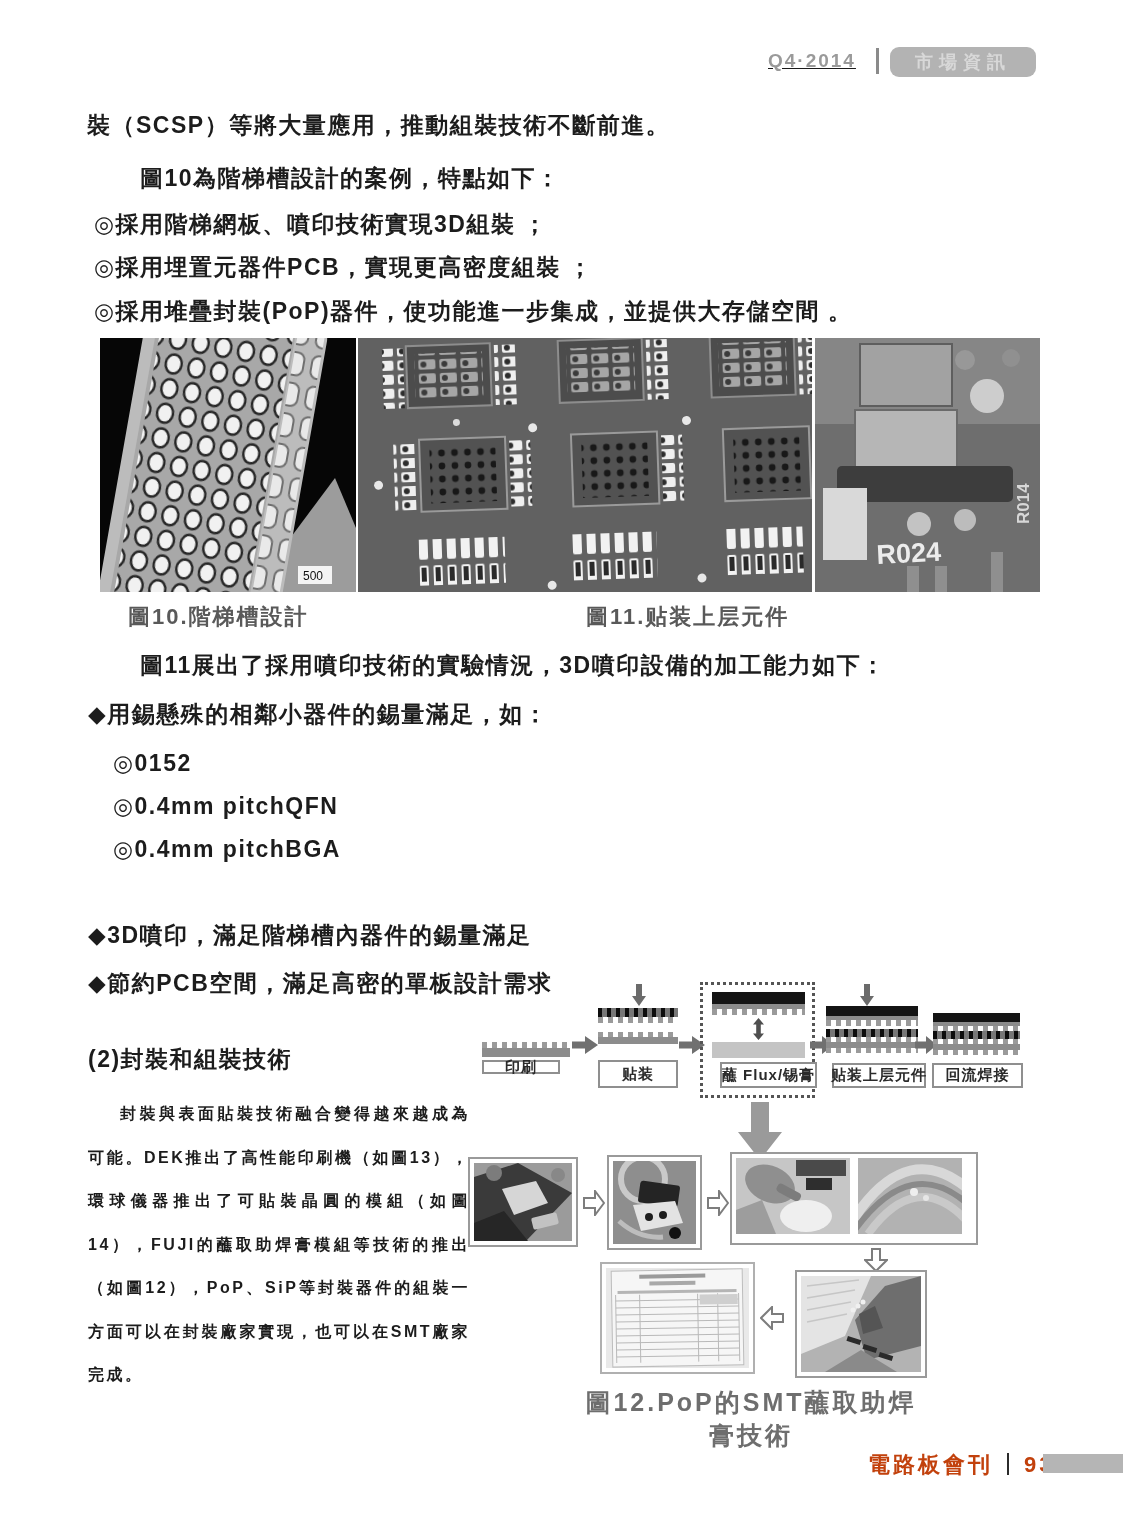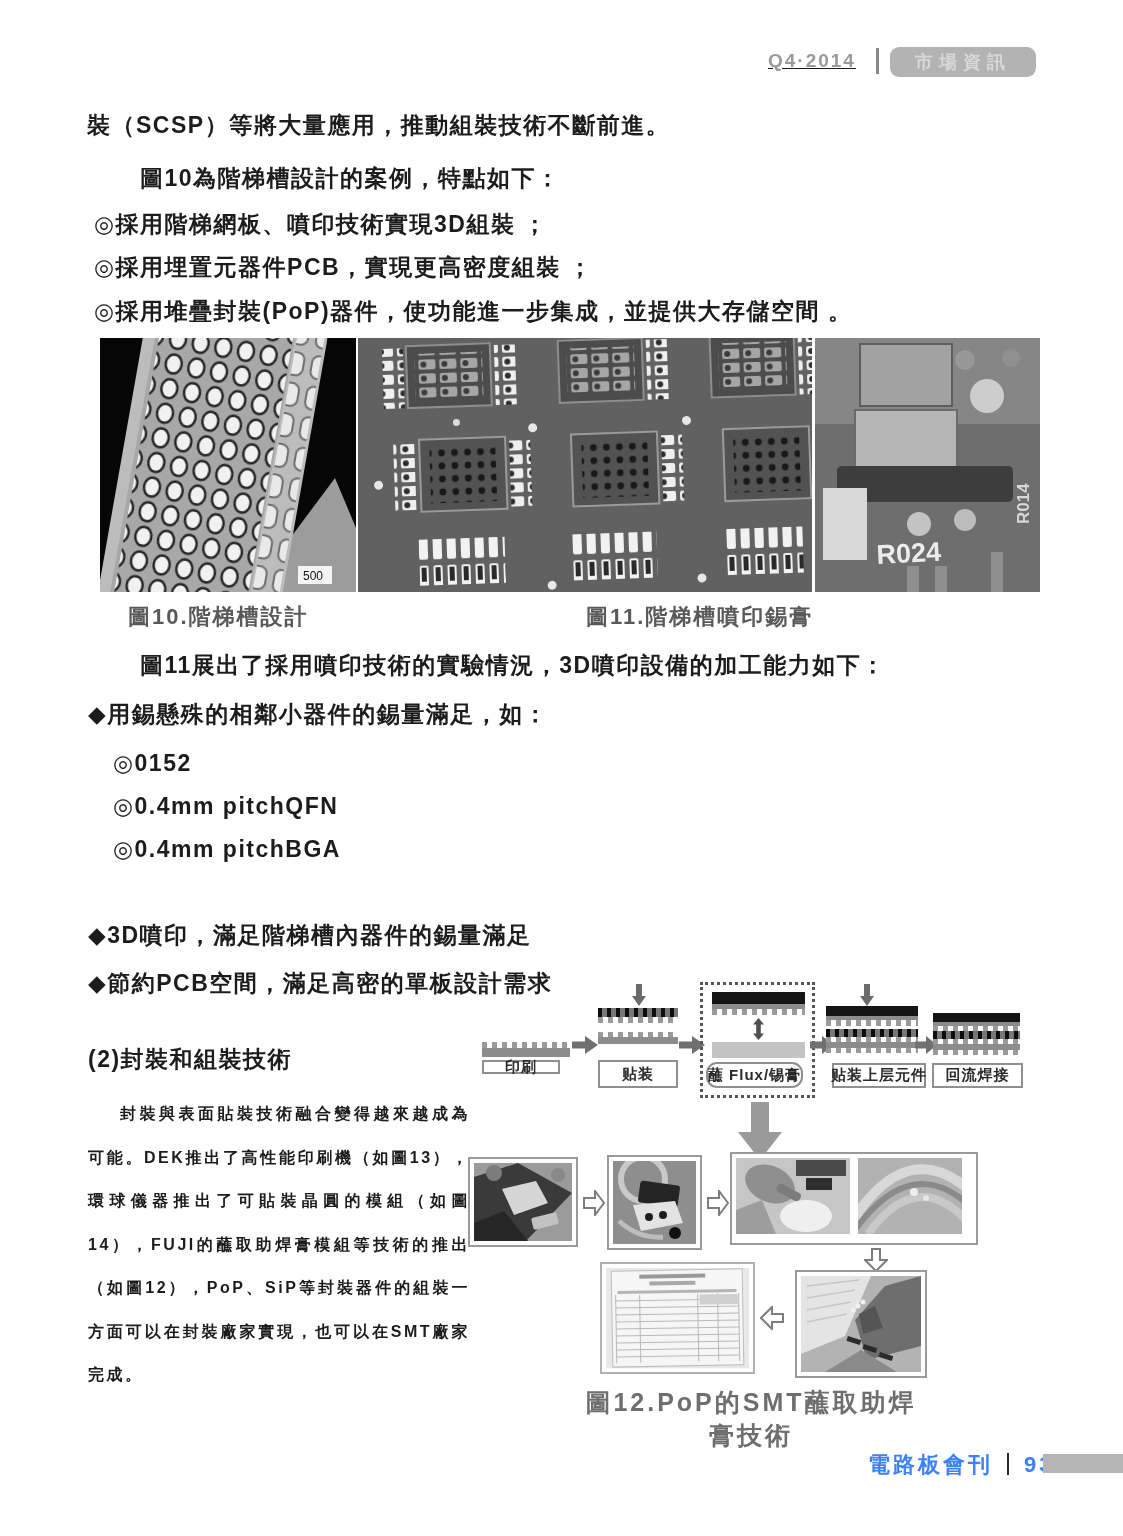--- a/index.html
+++ b/index.html
@@ -25,21 +25,21 @@
   .dashed-box{position:absolute;border:3px dotted #555;box-sizing:border-box;}
   .schem{position:absolute;display:flex;flex-direction:column;}
   .bar-black{background:#141414;}
   .bar-gray{background:#8c8c8c;}
   .bar-light{background:#c4c4c4;}
   .bumps{background:repeating-linear-gradient(90deg,#9a9a9a 0 5px,transparent 5px 10px);}
   .dots{background:repeating-linear-gradient(90deg,#0d0d0d 0 4px,#777 4px 9px);}
   .gap{background:transparent;}
   .cap12{font-size:25px;font-weight:bold;color:#6e6e6e;letter-spacing:3px;text-align:center;}
   
-  .footer-text{font-size:22px;font-weight:bold;color:#3b82f6;letter-spacing:3px;}
+  .footer-text{font-size:22px;font-weight:bold;color:#c2410c;letter-spacing:3px;}
   .footer-bar{background:#b5b5b5;}
   .ft-divider{display:inline-block;width:2px;height:22px;background:#2b2b2b;margin:0 10px;vertical-align:-3px;}
 </style>
 </head>
 <body>
 
 <div class="page">
 
   <div class="abs" style="left:768px;top:50px;text-decoration:underline;">
     <span class="issue nowrap">Q4·2014</span>
@@ -157,21 +157,21 @@
       <circle cx="150" cy="182" r="11" fill="#bcbcbc"></circle>
       <rect x="92" y="228" width="12" height="26" fill="#8f8f8f"></rect>
       <rect x="120" y="228" width="12" height="26" fill="#8f8f8f"></rect>
       <rect x="176" y="214" width="12" height="40" fill="#8f8f8f"></rect>
       <text x="62" y="226" font-size="27" font-weight="bold" font-family="Liberation Sans,sans-serif" fill="#ececec" transform="rotate(-3 62 226)">R024</text>
       <text x="214" y="186" font-size="17" font-weight="bold" font-family="Liberation Sans,sans-serif" fill="#d7d7d7" transform="rotate(-90 214 186)">R014</text>
     </svg>
   </div>
 
   <div class="abs caption nowrap" style="left:128px;top:602px;">圖10.階梯槽設計</div>
-  <div class="abs caption nowrap" style="left:586px;top:602px;">圖11.階梯槽噴印錫膏</div>
+  <div class="abs caption nowrap" style="left:586px;top:602px;">圖11.贴装上层元件</div>
 
   <div class="abs body-text nowrap" style="left:140px;top:650px;">圖11展出了採用噴印技術的實驗情況，3D噴印設備的加工能力如下：</div>
   <div class="abs body-text nowrap" style="left:88px;top:699px;">◆用錫懸殊的相鄰小器件的錫量滿足，如：</div>
   <div class="abs body-text nowrap" style="left:113px;top:750px;">◎0152</div>
   <div class="abs body-text nowrap" style="left:113px;top:793px;">◎0.4mm pitchQFN</div>
   <div class="abs body-text nowrap" style="left:113px;top:836px;">◎0.4mm pitchBGA</div>
   <div class="abs body-text nowrap" style="left:88px;top:920px;">◆3D噴印，滿足階梯槽內器件的錫量滿足</div>
   <div class="abs body-text nowrap" style="left:88px;top:968px;">◆節約PCB空間，滿足高密的單板設計需求</div>
 
   <div class="abs body-text nowrap" style="left:88px;top:1044px;">(2)封裝和組裝技術</div>
@@ -218,21 +218,21 @@
       <div class="bar-black" style="height:12px;"></div>
       <div class="bar-gray" style="height:5px;"></div>
       <div class="bumps" style="height:6px;"></div>
     </div>
     <div class="abs" style="left:292px;top:38px;">
       <svg width="13" height="22" viewBox="0 0 13 22">
           <path d="M6.5 0 l5.5 6.5 h-3.2 v9 h3.2 L6.5 22 1 15.5 h3.2 v-9 H1 z" fill="#4f4f4f"></path>
         </svg>
     </div>
     <div class="abs bar-light" style="left:252px;top:62px;width:93px;height:16px;"></div>
-    <div class="flow-box" style="left:246px;top:82px;width:97px;height:26px;border-radius:11px;">蘸 Flux/锡膏</div>
+    <div class="flow-box" style="left:260px;top:82px;width:97px;height:26px;">蘸 Flux/锡膏</div>
 
     <div class="abs" style="left:350px;top:56px;">
       <svg width="24" height="18" viewBox="0 0 24 18">
           <path d="M0 5.5 h12 v-5.5 l12 9 -12 9 v-5.5 h-12 z" fill="#707070"></path>
         </svg>
     </div>
 
     <div class="abs" style="left:400px;top:4px;">
       <svg width="14" height="22" viewBox="0 0 14 22">
           <path d="M4 0 h6 v12 h4 L7 22 0 12 h4 z" fill="#6b6b6b"></path>

